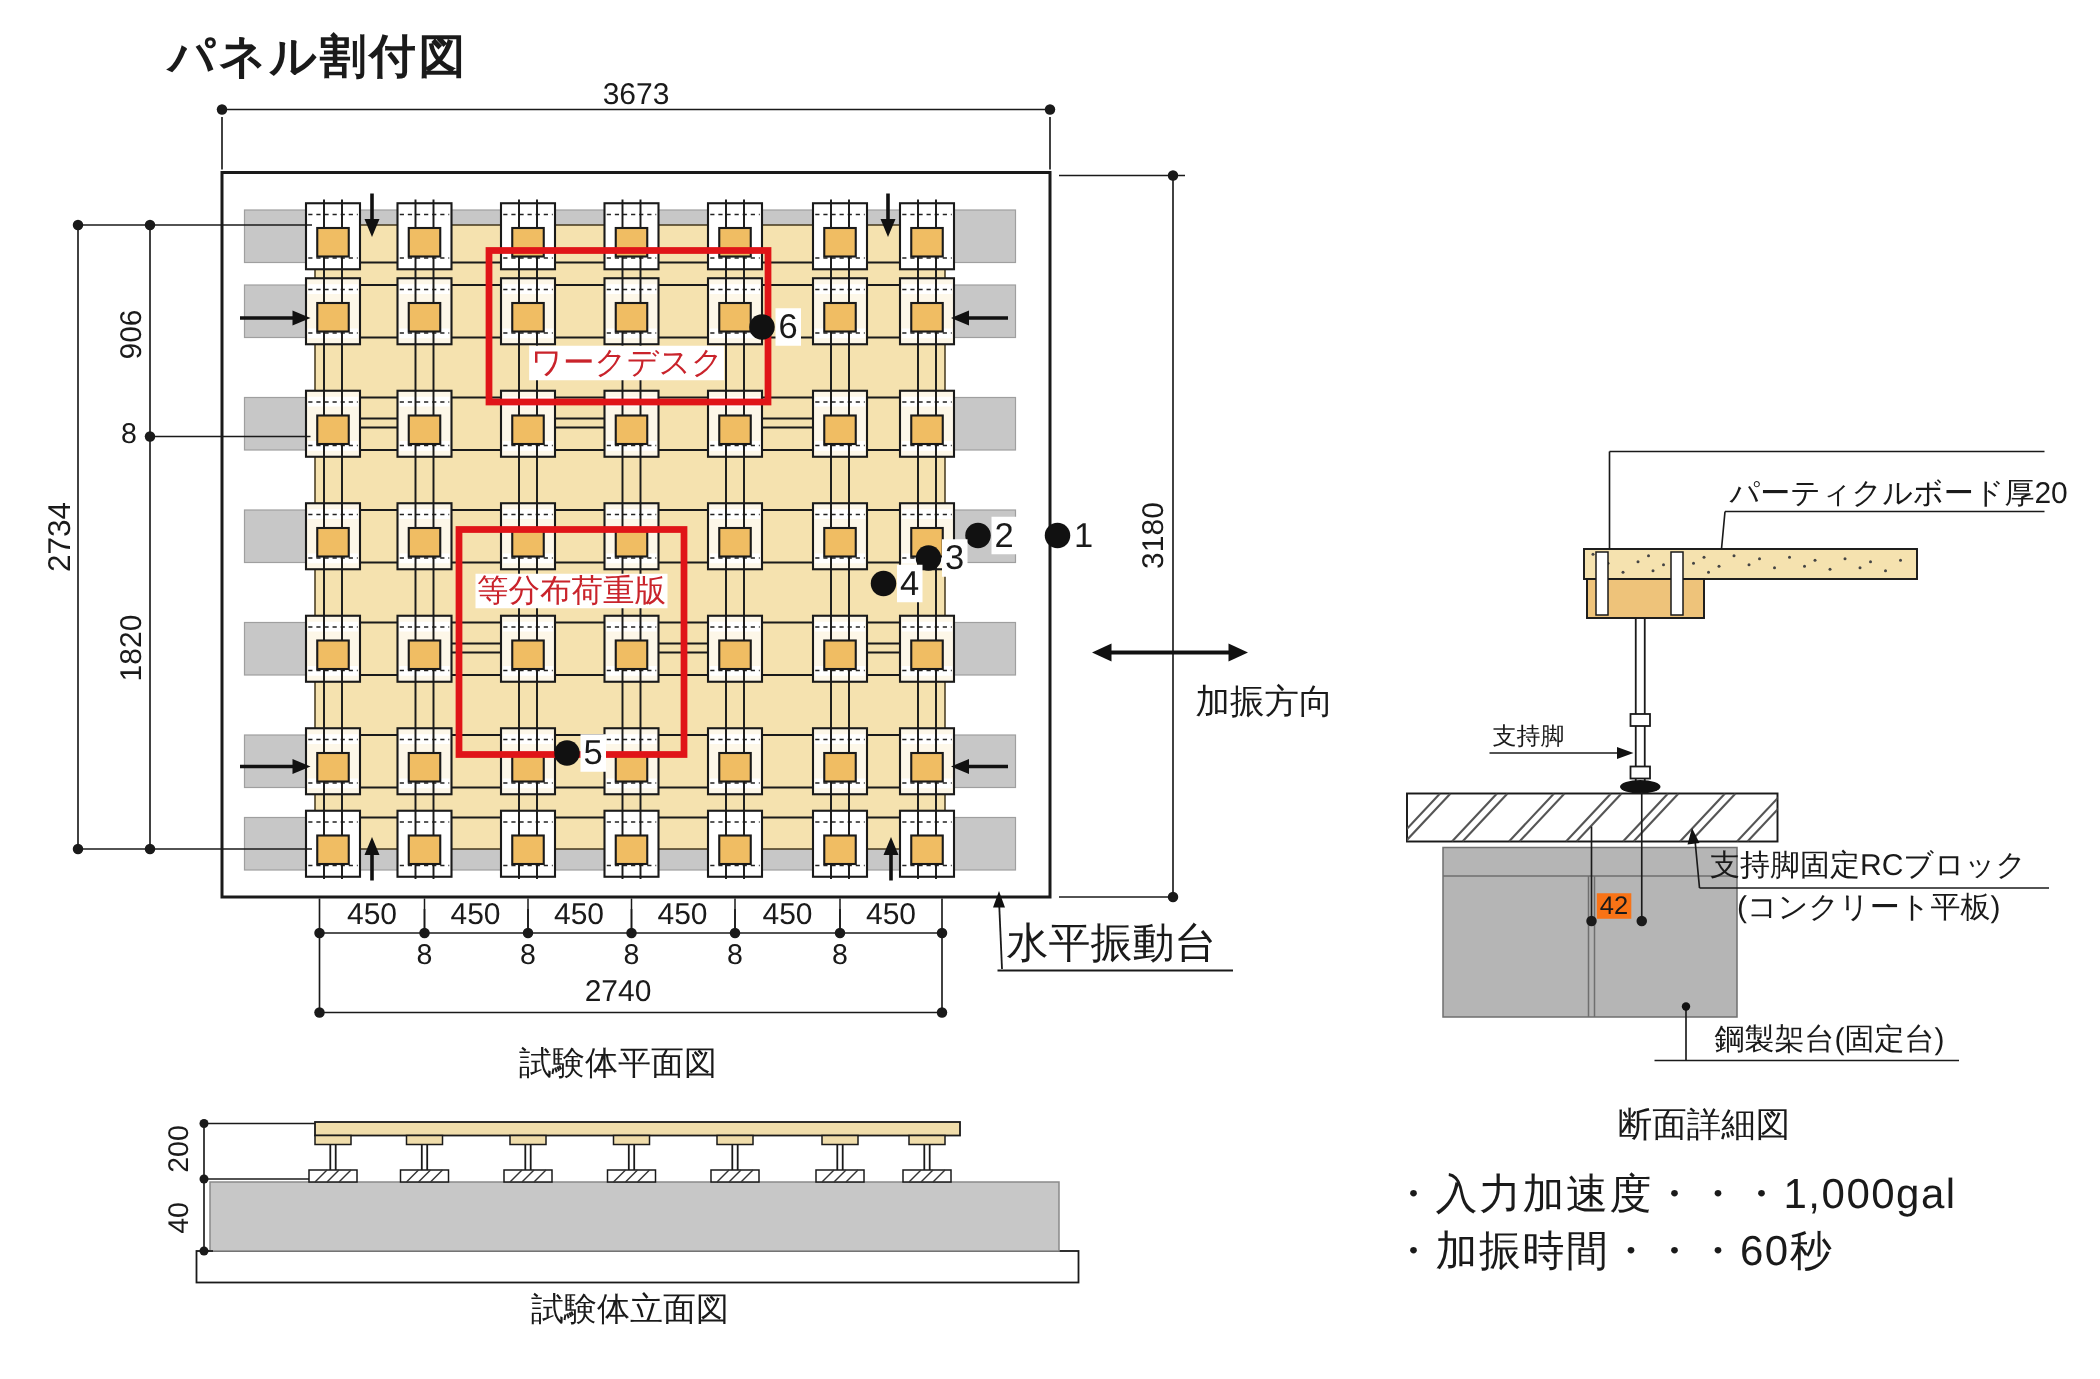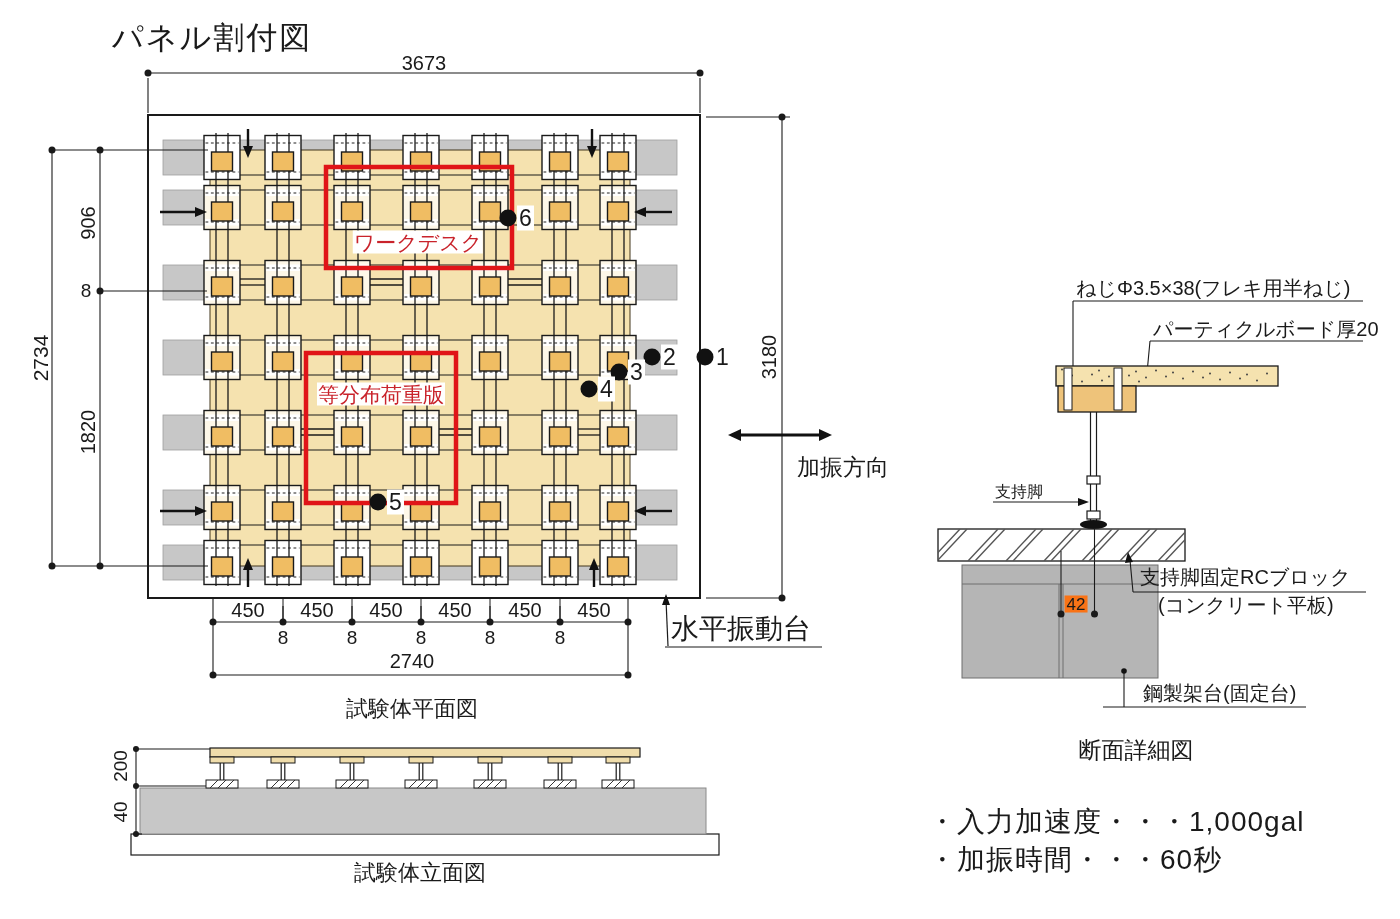--- a/index.html
+++ b/index.html
@@ -8,22 +8,22 @@
   #art{position:absolute;left:0;top:0;}
   .lbl{position:absolute;white-space:nowrap;line-height:1;color:#1a1a1a;}
   .c{transform:translate(-50%,-50%);}
   .r{transform:translate(-50%,-50%) rotate(-90deg);}
   .red{color:#c9232b;background:#fff;padding:1px 1px;font-weight:500;}
   .pt{font-size:23px;background:#fff;padding:1px 2px;transform:translate(0,-50%);}
   .note{font-size:21px;}
   .note .ic{display:inline-block;vertical-align:-1px;margin:0 2px;}
   .dotic{display:inline-block;width:19px;height:19px;background:#111;border-radius:50%;
          vertical-align:-3px;margin:0 1px;}
-  .title{font-size:31px;font-weight:400;letter-spacing:2px;text-align:right;}
-  .spec{font-size:28px;letter-spacing:1px;margin-top:26px;}
+  .title{font-size:31px;font-weight:700;letter-spacing:2px;text-align:right;}
+  .spec{font-size:28px;letter-spacing:1px;}
 </style>
 </head>
 <body>
 
 <div id="app">
 
 <svg id="art" width="1400" height="919" viewBox="0 0 1400 919">
   <defs>
     <clipPath id="clipPanel">
           <rect x="210" y="150" width="420" height="416"></rect>
@@ -487,21 +487,20 @@
 <div class="lbl c" style="left:352px;top:637px;font-size:19px">8</div>
 <div class="lbl c" style="left:421px;top:637px;font-size:19px">8</div>
 <div class="lbl c" style="left:490px;top:637px;font-size:19px">8</div>
 <div class="lbl c" style="left:560px;top:637px;font-size:19px">8</div>
 <div class="lbl c" style="left:412px;top:661px;font-size:20px">2740</div>
 <div class="lbl c" style="left:412px;top:709px;font-size:22px">試験体平面図</div>
 
 <div class="lbl" style="left:671px;top:615px;font-size:28px">水平振動台</div>
 <div class="lbl" style="left:797px;top:456px;font-size:23px">加振方向</div>
 
-<div class="lbl" style="left:1076px;top:278px;font-size:20px">ねじΦ3.5×38(フレキ用半ねじ)</div>
 <div class="lbl" style="left:1153px;top:319px;font-size:20px">パーティクルボード厚20</div>
 <div class="lbl" style="left:995px;top:484px;font-size:16px">支持脚</div>
 <div class="lbl c" style="left:1076px;top:604px;font-size:17px;background:#f97316;padding:0 2px">42</div>
 <div class="lbl" style="left:1140px;top:567px;font-size:20px">支持脚固定RCブロック</div>
 <div class="lbl" style="left:1158px;top:595px;font-size:20px">(コンクリート平板)</div>
 <div class="lbl" style="left:1143px;top:683px;font-size:20px">鋼製架台(固定台)</div>
 <div class="lbl c" style="left:1136px;top:750px;font-size:23px">断面詳細図</div>
 
 <div class="lbl spec" style="left:928px;top:782px">・入力加速度・・・1,000gal</div>
 <div class="lbl spec" style="left:928px;top:820px">・加振時間・・・60秒</div>

